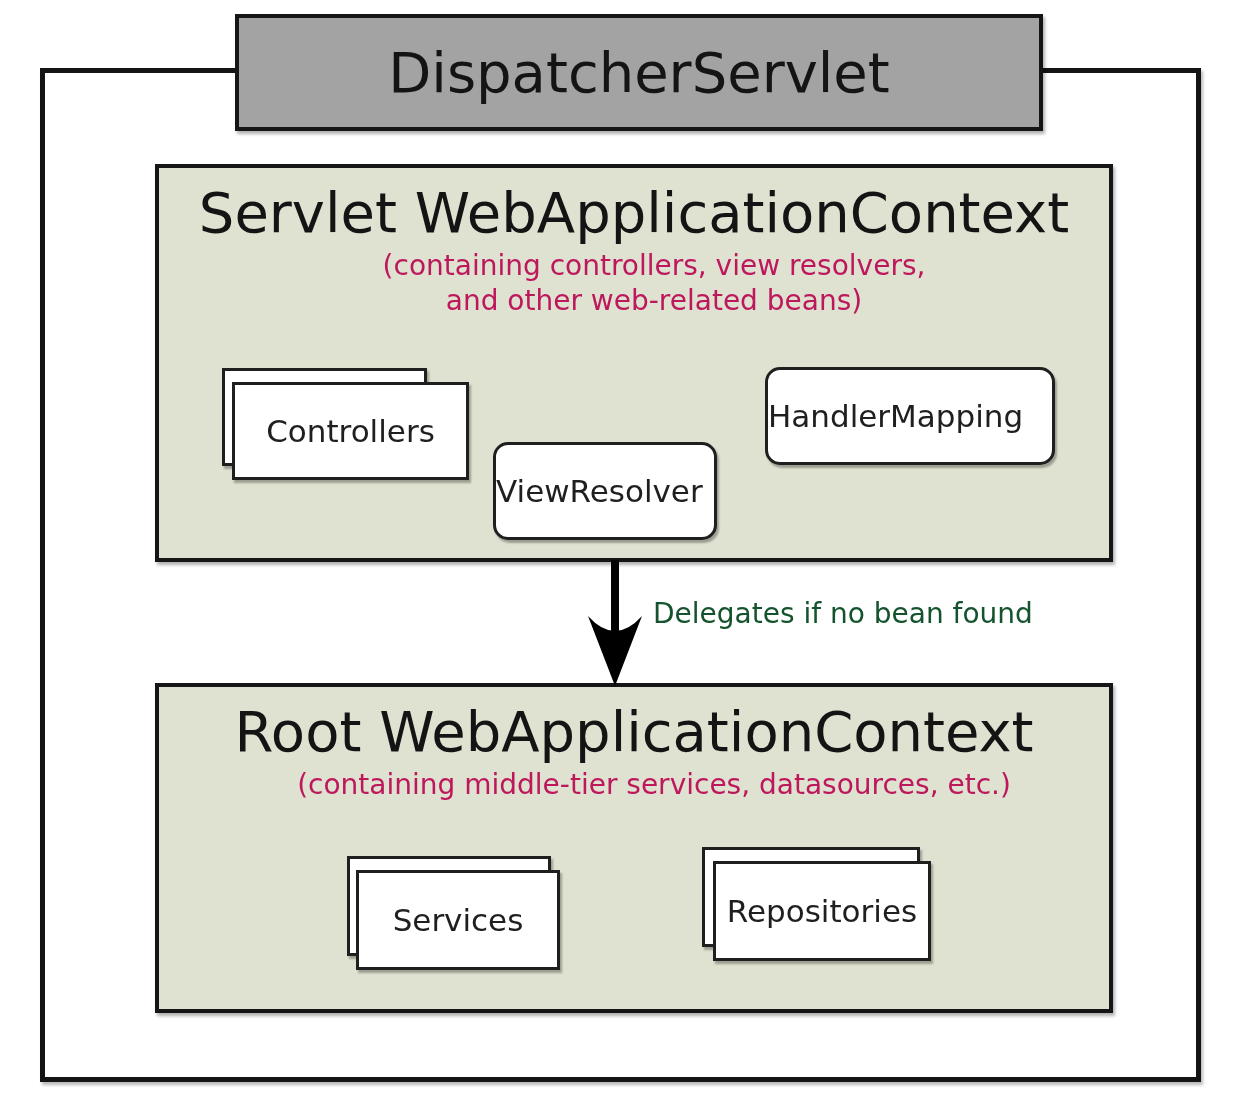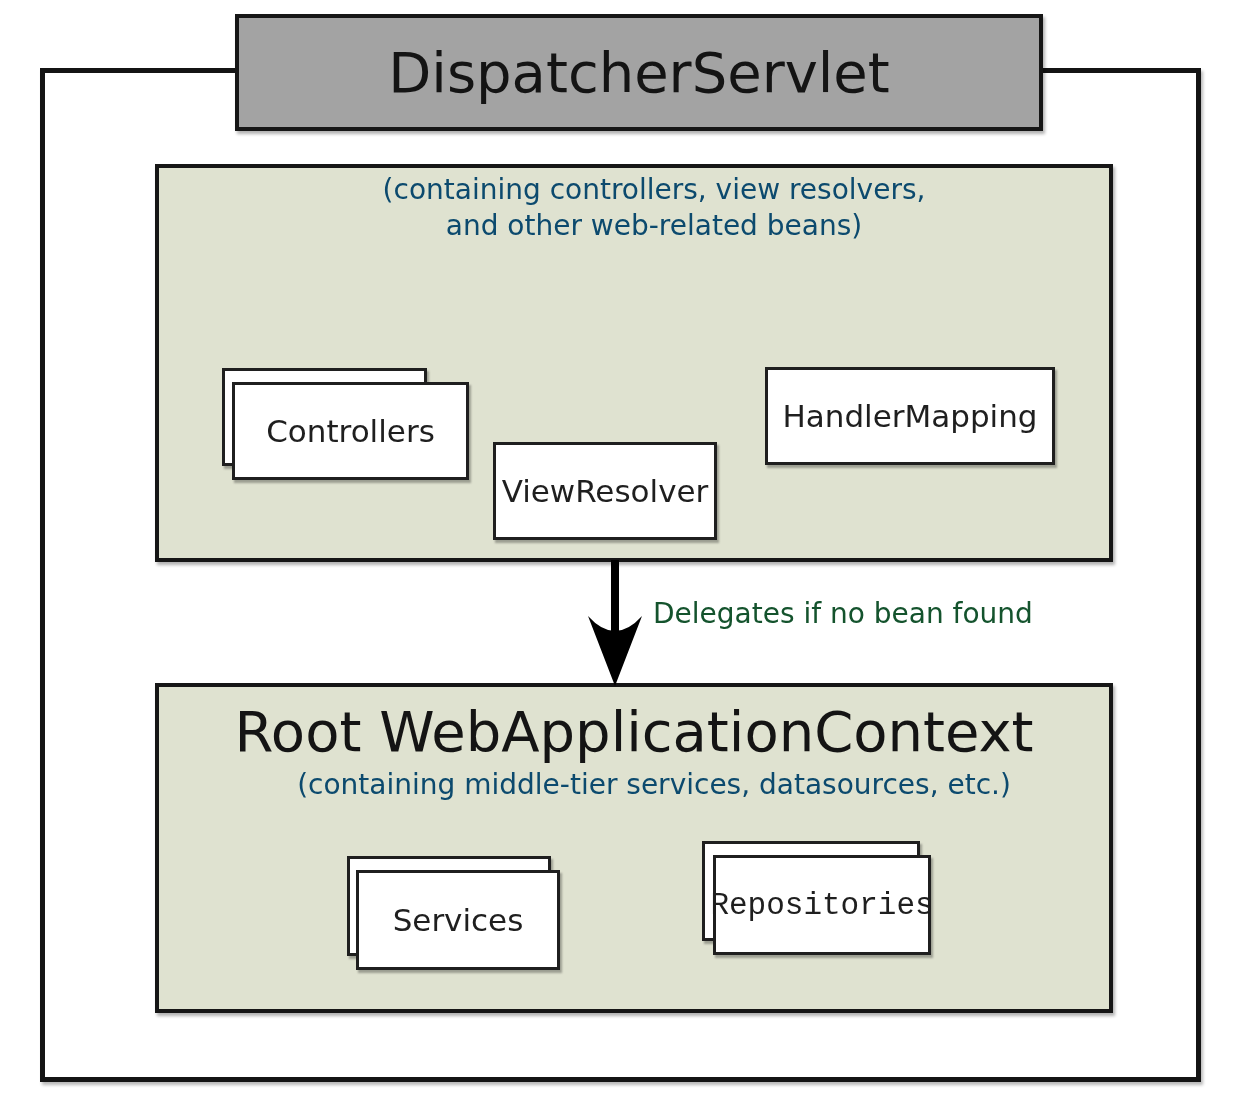--- a/index.html
+++ b/index.html
@@ -64,35 +64,36 @@
     padding-top: 14px;
     font-size: 56px;
     font-weight: normal;
     line-height: 1.1;
     color: #141414;
     white-space: nowrap;
   }
   .ctx-sub {
     font-size: 28px;
     line-height: 1.28;
-    color: #0c4a6e;
+    color: #be185d;
     margin-top: 4px;
     white-space: nowrap;
     margin-left: 40px;
   }
 
   
   .bean-single, .stack-back, .stack-front {
     background: #ffffff;
     border: 3px solid #1f1f1f;
   }
   .bean-single {
     position: absolute;
-    display: flex; align-items: center; justify-content: center;
+    display: flex; align-items: center; 
     box-shadow: 2px 3px 2px rgba(0,0,0,0.30);
+    border-radius: 15px;
   }
   .bean-label { font-size: 31px; color: #1f1f1f; white-space: nowrap; }
 
   .stack { position: absolute; }
   .stack-back {
     position: absolute; left: 0; top: 0;
     box-shadow: 2px 3px 2px rgba(0,0,0,0.30);
   }
   .stack-front {
     position: absolute;
@@ -106,21 +107,21 @@
   .stack-controllers .stack-front { left: 10px; top: 14px; width: 237px; height: 98px; }
 
   .bean-view-resolver  { left: 334px; top: 274px; width: 224px; height: 98px; }
   .bean-handler-mapping{ left: 606px; top: 199px; width: 290px; height: 98px; }
 
   
   .stack-services           { left: 188px; top: 169px; width: 215px; height: 115px; }
   .stack-services .stack-back     { width: 204px; height: 100px; }
   .stack-services .stack-front    { left: 9px; top: 14px; width: 204px; height: 100px; }
 
-  .stack-repositories       { left: 543px; top: 154px; width: 226px; height: 115px; font-family: Liberation Mono, monospace; }
+  .stack-repositories       { left: 543px; top: 160px; width: 226px; height: 115px; }
   .stack-repositories .stack-back  { width: 218px; height: 100px; }
   .stack-repositories .stack-front { left: 11px; top: 14px; width: 218px; height: 100px; }
 
   
   .delegates-arrow {
     position: absolute;
     left: 575px; top: 560px;
     width: 100px; height: 128px;
     z-index: 4;
   }
@@ -138,20 +139,21 @@
 
 <div class="canvas">
 
   <div class="outer-frame"></div>
 
   <div class="dispatcher-box">
     <span class="big-label">DispatcherServlet</span>
   </div>
 
   <div class="context-box servlet-context">
+    <h2 class="ctx-title">Servlet WebApplicationContext</h2>
     <div class="ctx-sub">
       <div>(containing controllers, view resolvers,</div>
       <div>and other web-related beans)</div>
     </div>
 
     <div class="stack stack-controllers">
       <div class="stack-back"></div>
       <div class="stack-front">
         <span class="bean-label">Controllers</span>
       </div>

